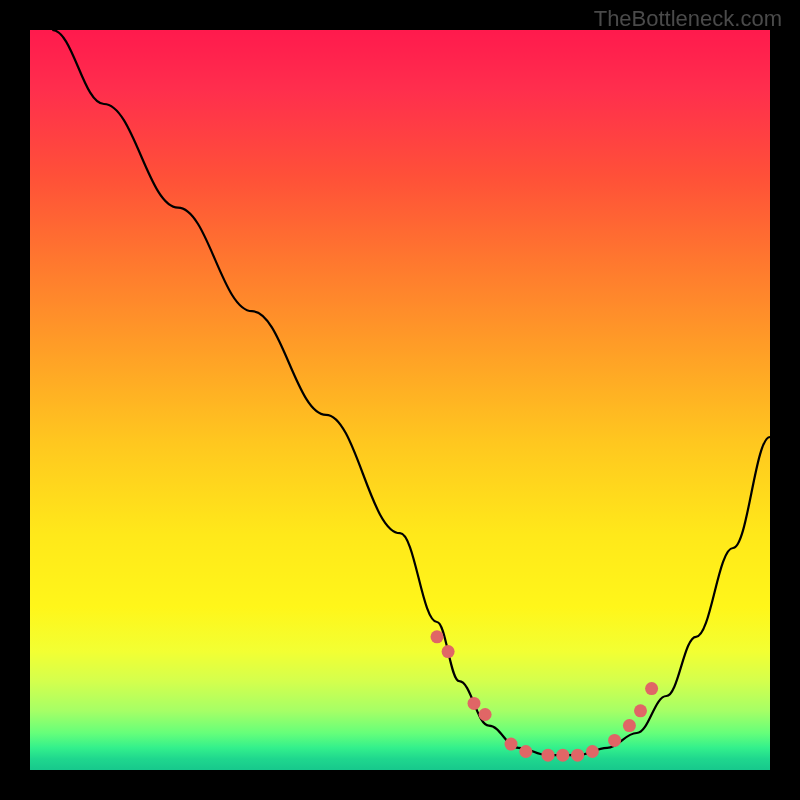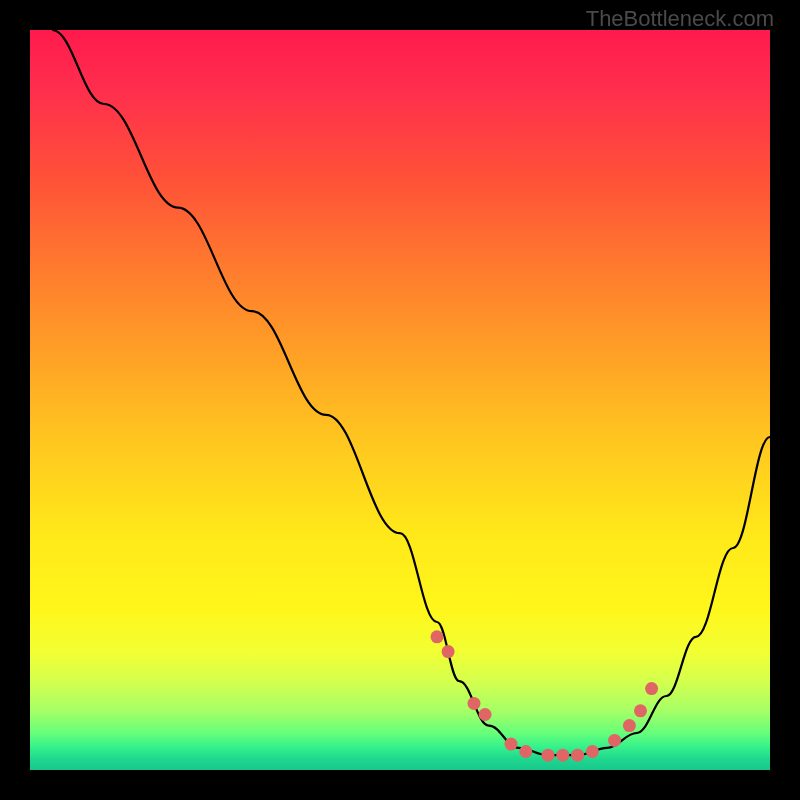--- a/index.html
+++ b/index.html
@@ -7,21 +7,21 @@
     padding: 0;
     width: 800px;
     height: 800px;
     background: #000;
     position: relative;
     font-family: Arial, sans-serif;
   }
   .watermark {
     position: absolute;
     top: 6px;
-    right: 26px;
+    right: 18px;
     color: #4a4a4a;
     font-size: 22px;
     font-weight: 500;
     z-index: 10;
   }
   .plot-area {
     position: absolute;
     left: 30px;
     top: 30px;
     width: 740px;

